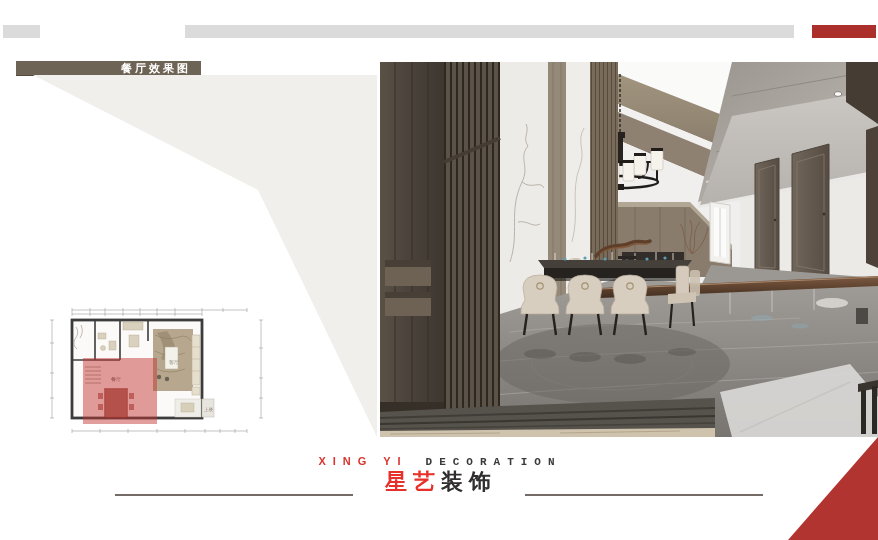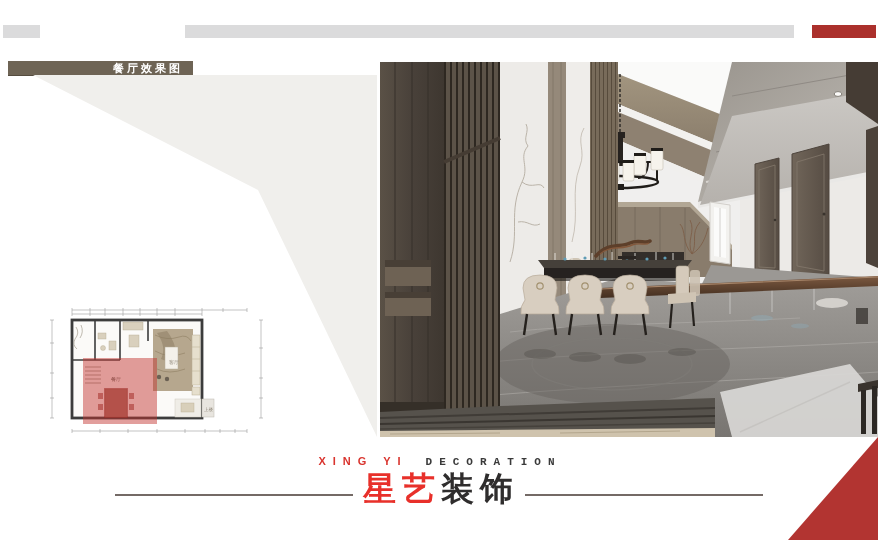--- a/index.html
+++ b/index.html
@@ -4,38 +4,38 @@
 <style>
   html,body{margin:0;padding:0;background:#fff;}
   .page{position:relative;width:878px;height:540px;background:#ffffff;overflow:hidden;
         font-family:"Liberation Sans",sans-serif;}
   
   .bar{position:absolute;top:25px;height:13px;background:#dbdbdc;}
   .bar-left{left:3px;width:37px;}
   .bar-mid{left:185px;width:609px;}
   .bar-red{left:812px;width:64px;background:#ab302c;}
   
-  .badge{position:absolute;left:8px;top:61px;width:185px;height:15px;background:#6e6455;
+  .badge{position:absolute;left:16px;top:61px;width:185px;height:15px;background:#6e6455;
          border-bottom:1px solid #554c3f;color:#fff;font-size:11px;line-height:15px;
          text-align:right;padding-right:10px;box-sizing:border-box;letter-spacing:3px;
          font-weight:bold;font-family:"DejaVu Serif",serif;}
   
   .wedge{position:absolute;left:33px;top:75px;width:344px;height:362px;background:#f0efec;
          clip-path:polygon(0px 0px,344px 0px,344px 362px,282px 233px,225px 115px);}
   
   .photo{position:absolute;left:380px;top:62px;width:498px;height:375px;background:#eceae7;}
   
   .plan{position:absolute;left:45px;top:303px;width:222px;height:135px;}
   
   .logo-en{position:absolute;left:255px;top:455px;width:370px;text-align:center;
            font-size:11px;letter-spacing:7px;font-weight:bold;white-space:nowrap;}
   .logo-en .red{color:#d9342e;margin-right:18px;}
   .logo-en .dark{color:#3a3a3a;font-family:Liberation Mono, monospace;}
   .logo-zh{position:absolute;left:300px;top:467px;width:282px;text-align:center;
-           font-size:33px;font-weight:bold;letter-spacing:6px;white-space:nowrap;
+           font-size:22px;font-weight:bold;letter-spacing:6px;white-space:nowrap;
            font-family:"Liberation Sans",sans-serif;}
   .logo-zh .red{color:#e8302a;}
   .logo-zh .dark{color:#2f2d2d;}
   .rule{position:absolute;top:494px;height:2px;background:#746a66;}
   .rule-left{left:115px;width:238px;}
   .rule-right{left:525px;width:238px;}
   .triangle{position:absolute;left:788px;top:437px;width:90px;height:103px;background:#b23431;
             clip-path:polygon(100% 0,100% 100%,0 100%);}
 </style>
 </head>

